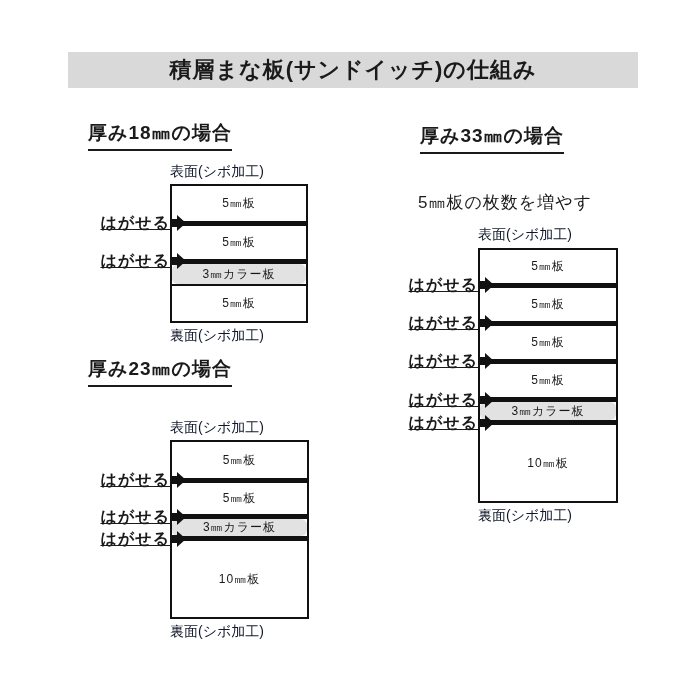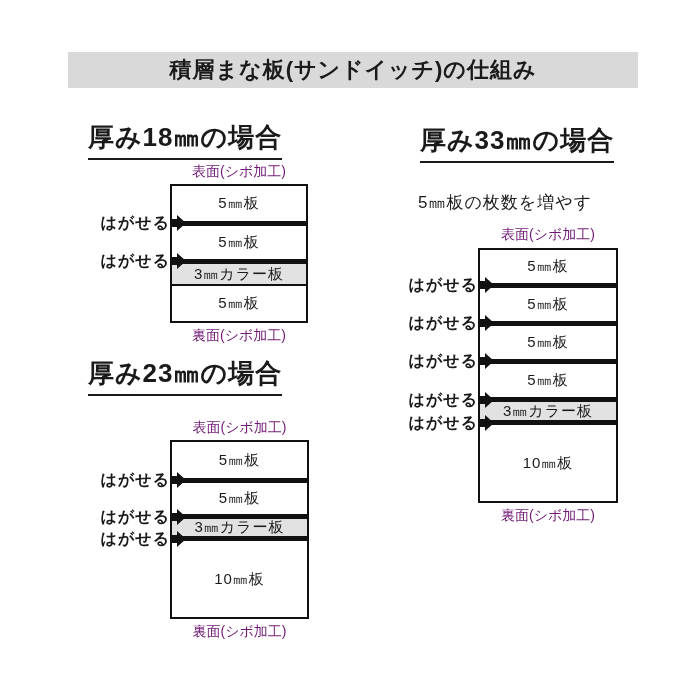--- a/index.html
+++ b/index.html
@@ -7,42 +7,42 @@
     position:relative; width:700px; height:700px; background:#ffffff;
     font-family:"Liberation Sans","DejaVu Sans",sans-serif;
     color:#1c1c1c; overflow:hidden;padding-left:16px;
   }
   .title-bar {
     position:absolute; left:68px; top:52px; width:570px; height:36px;
     background:#d9d9d9; display:flex; align-items:center; justify-content:center;
   }
   .title-bar span { font-size:22px; font-weight:700; letter-spacing:1px; color:#1a1a1a; }
   .heading {
-    position:absolute; display:inline-block; font-size:26px; font-weight:700;
+    position:absolute; display:inline-block; font-size:19px; font-weight:700;
     letter-spacing:1px; color:#1a1a1a; border-bottom:2px solid #1a1a1a; padding-bottom:3px;
   }
   .note-line { position:absolute; font-size:17px; font-weight:500; color:#1a1a1a; letter-spacing:1px; }
-  .surface-label { position:absolute; text-align:center; font-size:14px; font-weight:500; color:#701a75; }
+  .surface-label { position:absolute; font-size:14px; font-weight:500; color:#0f172a; }
   .box {
     position:absolute; border:2px solid #111; box-sizing:border-box;
     display:flex; flex-direction:column; background:#fff;
   }
   .layer {
     display:flex; align-items:center; justify-content:center;
-    font-size:15px; font-weight:500; color:#1a1a1a; letter-spacing:1px;
-    flex:0 0 auto; background:#fff;
+    font-size:12px; font-weight:500; color:#1a1a1a; letter-spacing:1px;
+    flex:0 0 auto; background:#fff;border-radius:6px;
   }
   .layer.grow { flex:1 1 auto; }
   .layer.color-board { background:#e2e2e2; }
   .div-thick { flex:0 0 5px; background:#111; }
   .div-thin  { flex:0 0 2px; background:#111; }
   .peel {
     position:absolute; height:20px; display:flex; align-items:center; justify-content:flex-end;
   }
-  .peel-text { font-size:16px; font-weight:600; color:#1a1a1a; letter-spacing:1px; }
+  .peel-text { font-size:16px; font-weight:600; color:#1a1a1a; letter-spacing:1px;text-decoration:underline; }
   .arrow-shape { display:flex; align-items:center; margin-left:2px; }
   .arrow-tail { width:5px; height:8px; background:#111; }
   .arrow-head {
     width:0; height:0;
     border-top:8px solid transparent; border-bottom:8px solid transparent;
     border-left:9px solid #111;
   }
 </style>
 </head>
 <body>

